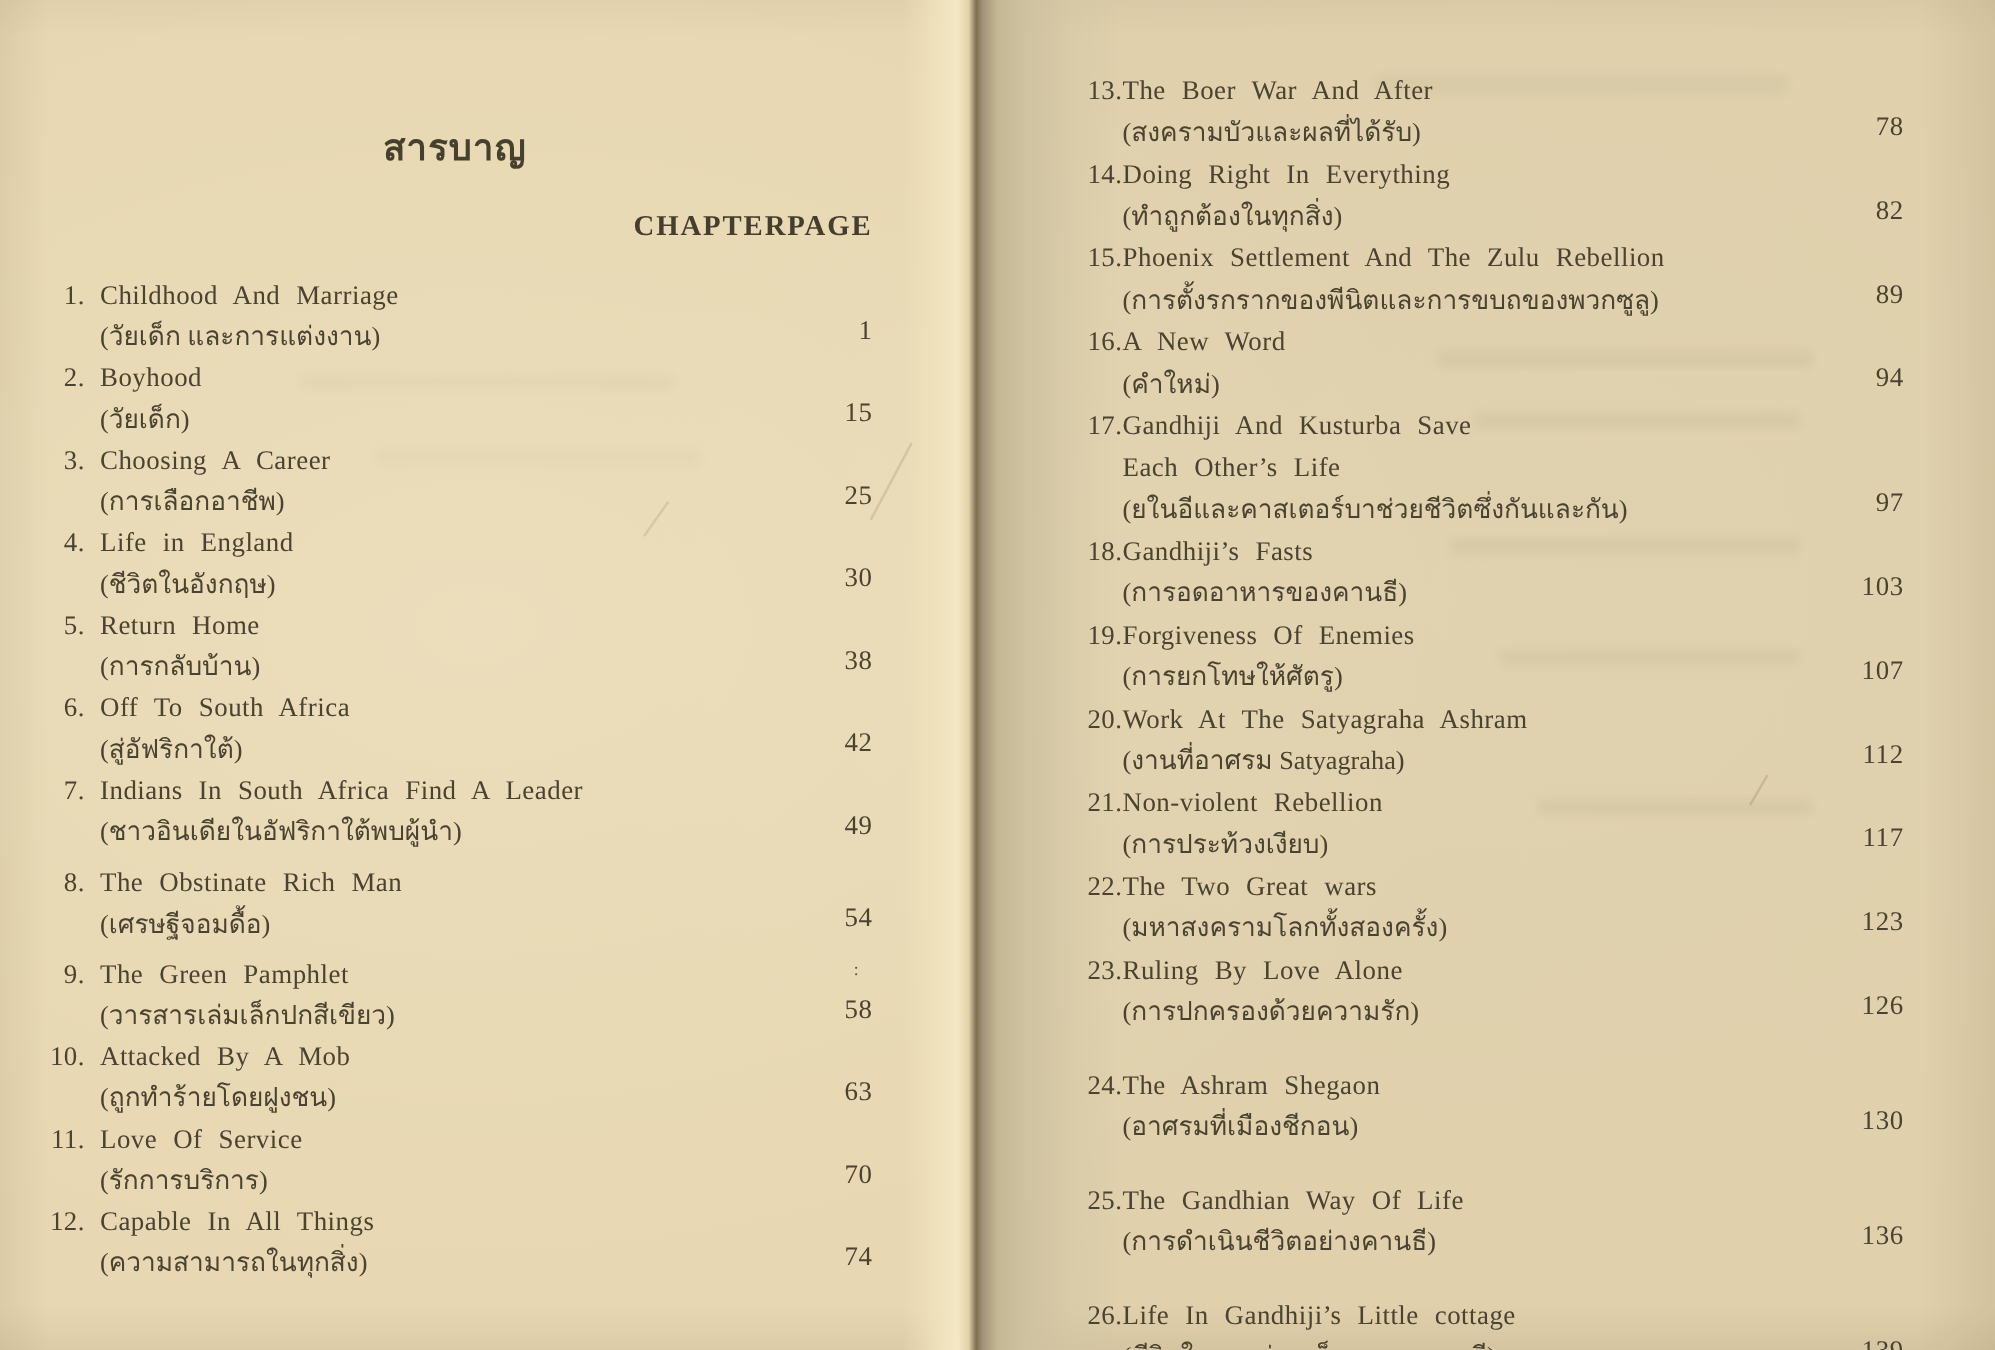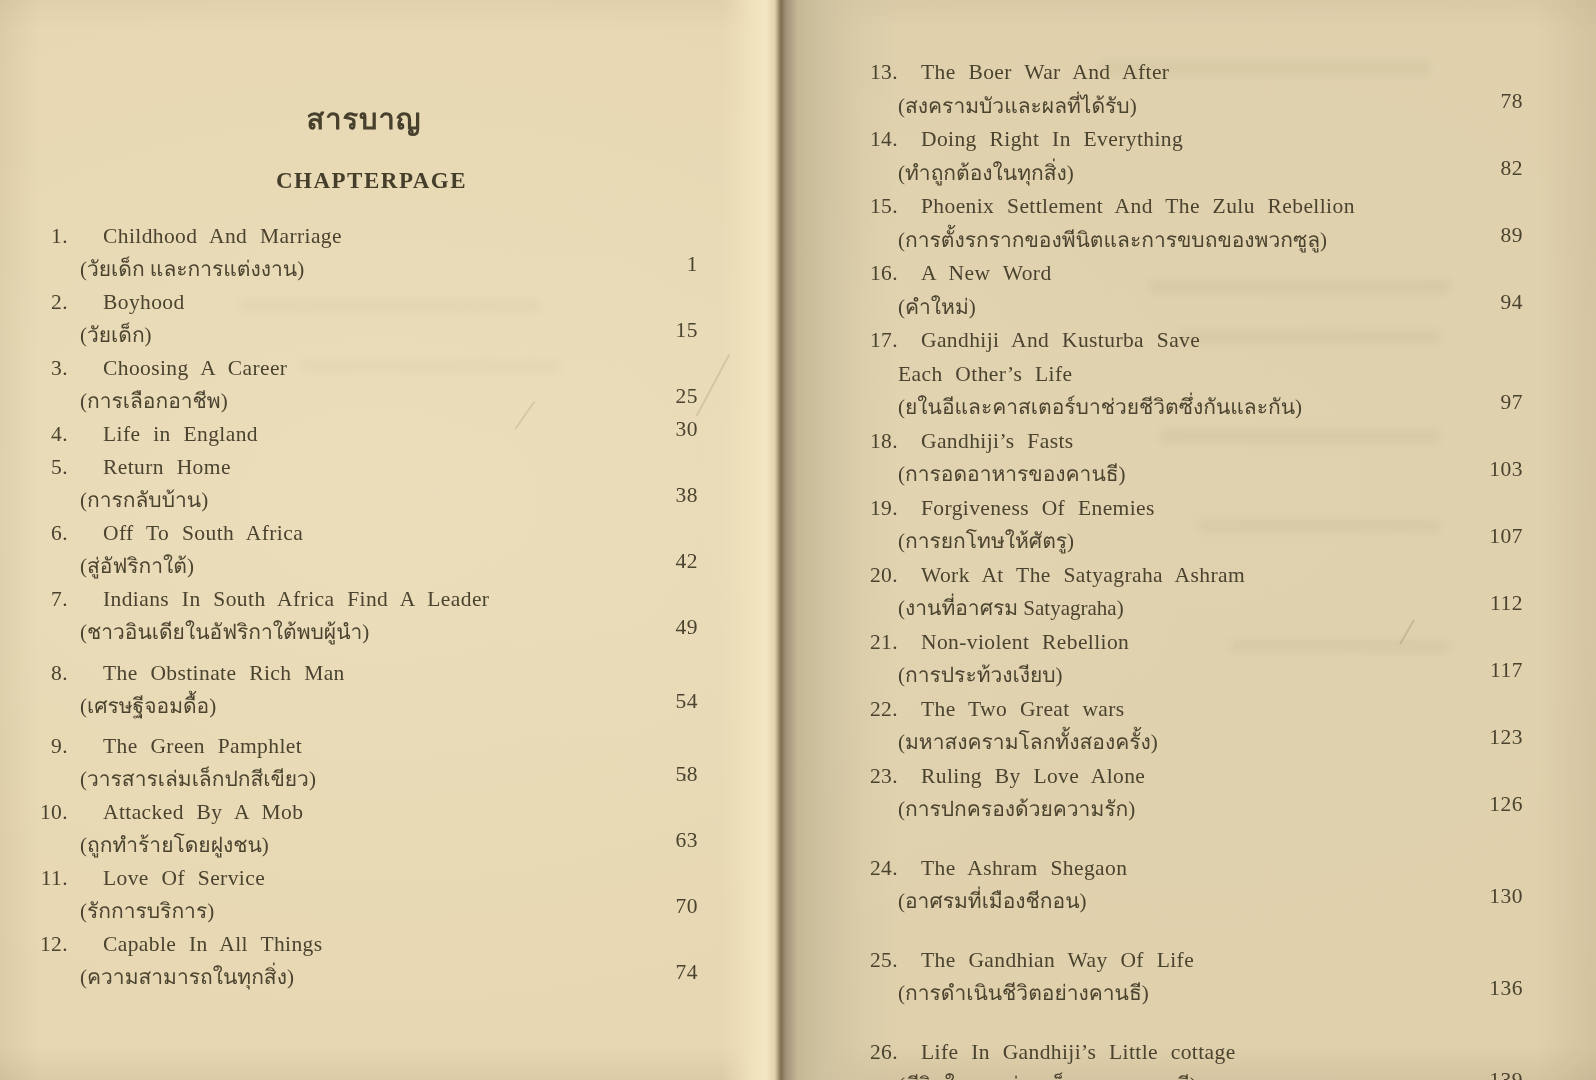--- a/index.html
+++ b/index.html
@@ -31,26 +31,26 @@
       #a3937a 36.5%,
       #c4b794 43%,
       #cfc2a0 56%,
       rgba(210,198,164,.45) 78%,
       rgba(220,208,172,0) 100%);}
   .page-col{position:absolute;top:0;}
   .col-left{left:30px;width:668px;}
   .col-right{left:855px;width:668px;padding-top:30px;}
   .toc-title{margin-top:94px;text-align:center;font-size:29px;line-height:50px;
     font-weight:bold;letter-spacing:1px;color:#46402d;}
-  .headers{display:flex;justify-content:center;margin-top:24px;
+  .headers{display:flex;justify-content:flex-end;margin-top:24px;
     font-weight:bold;font-size:23px;letter-spacing:1.5px;padding-left:15px;color:#453e2b;}
   .entries{margin-top:26px;}
   .entry{position:relative;line-height:33px;font-size:21.5px;}
   .col-right .entry{line-height:33.5px;}
-  .eline{display:flex;letter-spacing:.4px;word-spacing:7px;gap:23px;}
+  .eline{display:flex;letter-spacing:.4px;word-spacing:7px;}
   .num{flex:0 0 38px;text-align:right;margin-right:12px;}
   .col-right .num{flex:0 0 43px;margin-right:0;}
   .title2{padding-left:50px;letter-spacing:.4px;word-spacing:7px;}
   .col-right .title2{padding-left:43px;}
   .thai{padding-left:50px;font-size:21px;font-family:"Liberation Serif","DejaVu Sans",serif;}
   .col-right .thai{padding-left:43px;}
   .pagenum{position:absolute;right:0;bottom:5px;font-size:21.5px;letter-spacing:.5px;}
   .col-left .entries > div:nth-of-type(8){margin-top:8px;}
   .col-left .entries > div:nth-of-type(9){margin-top:7px;}
   .col-right .entries > div:nth-of-type(n+10){margin-top:0;}
@@ -127,20 +127,21 @@
           <div class="thai">(การเลือกอาชีพ)</div>
           <span class="pagenum">25</span>
         </div>
 
         <div class="entry">
           <div class="eline">
             <span class="num">4.</span>
             <span class="etitle">Life in England</span>
           </div>
 
+          <div class="thai">(ชีวิตในอังกฤษ)</div>
           <span class="pagenum">30</span>
         </div>
 
         <div class="entry">
           <div class="eline">
             <span class="num">5.</span>
             <span class="etitle">Return Home</span>
           </div>
 
           <div class="thai">(การกลับบ้าน)</div>

